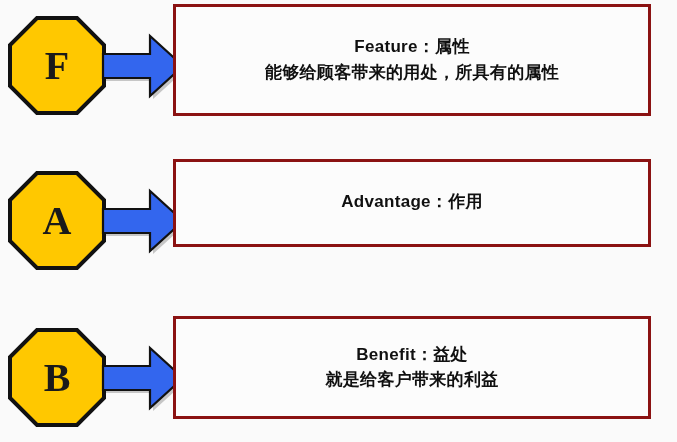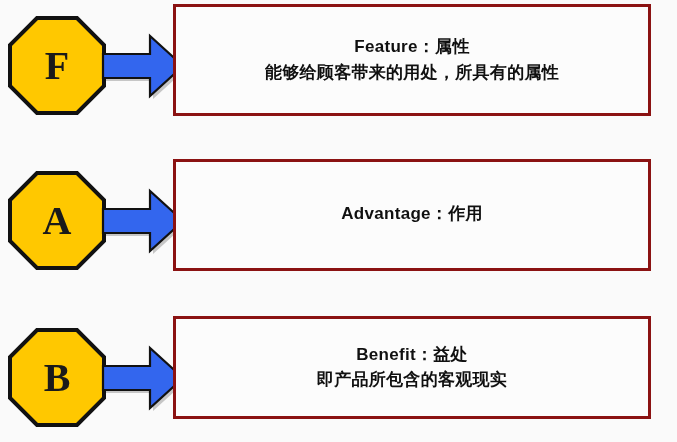--- a/index.html
+++ b/index.html
@@ -78,21 +78,21 @@
     display: flex;
     flex-direction: column;
     align-items: center;
     justify-content: center;
     text-align: center;
     color: #101010;
     line-height: 1.42;
     font-weight: bold;
   }
   .row-0 .text-box { top: 4px;  height: 112px; }
-  .row-1 .text-box { top: 4px;  height: 112px; }
+  .row-1 .text-box { top: 4px;  height: 88px; }
   .row-2 .text-box { top: 4px;  height: 103px; }
 
   .box-line {
     font-size: 17px;
     letter-spacing: 0.3px;
     white-space: nowrap;
   }
   .box-line.line-title {
     margin-bottom: 1px;
   }
@@ -159,17 +159,17 @@
 
     <div class="arrow-wrap">
       <svg class="arrow-svg" viewBox="0 0 86 66" xmlns="http://www.w3.org/2000/svg">
         <polygon points="3,21 50,21 50,3 83,33 50,63 50,45 3,45" fill="#9a9a9a" opacity="0.55" transform="translate(3,3)"></polygon>
         <polygon points="3,21 50,21 50,3 83,33 50,63 50,45 3,45" fill="#3366ee" stroke="#111111" stroke-width="2.2" stroke-linejoin="miter"></polygon>
       </svg>
     </div>
 
     <div class="text-box">
       <div class="box-line line-title">Benefit：益处</div>
-      <div class="box-line line-desc">即产品所包含的客观现实</div>
+      <div class="box-line line-desc">就是给客户带来的利益</div>
     </div>
   </div>
 
 </div>
 
 </body></html>

